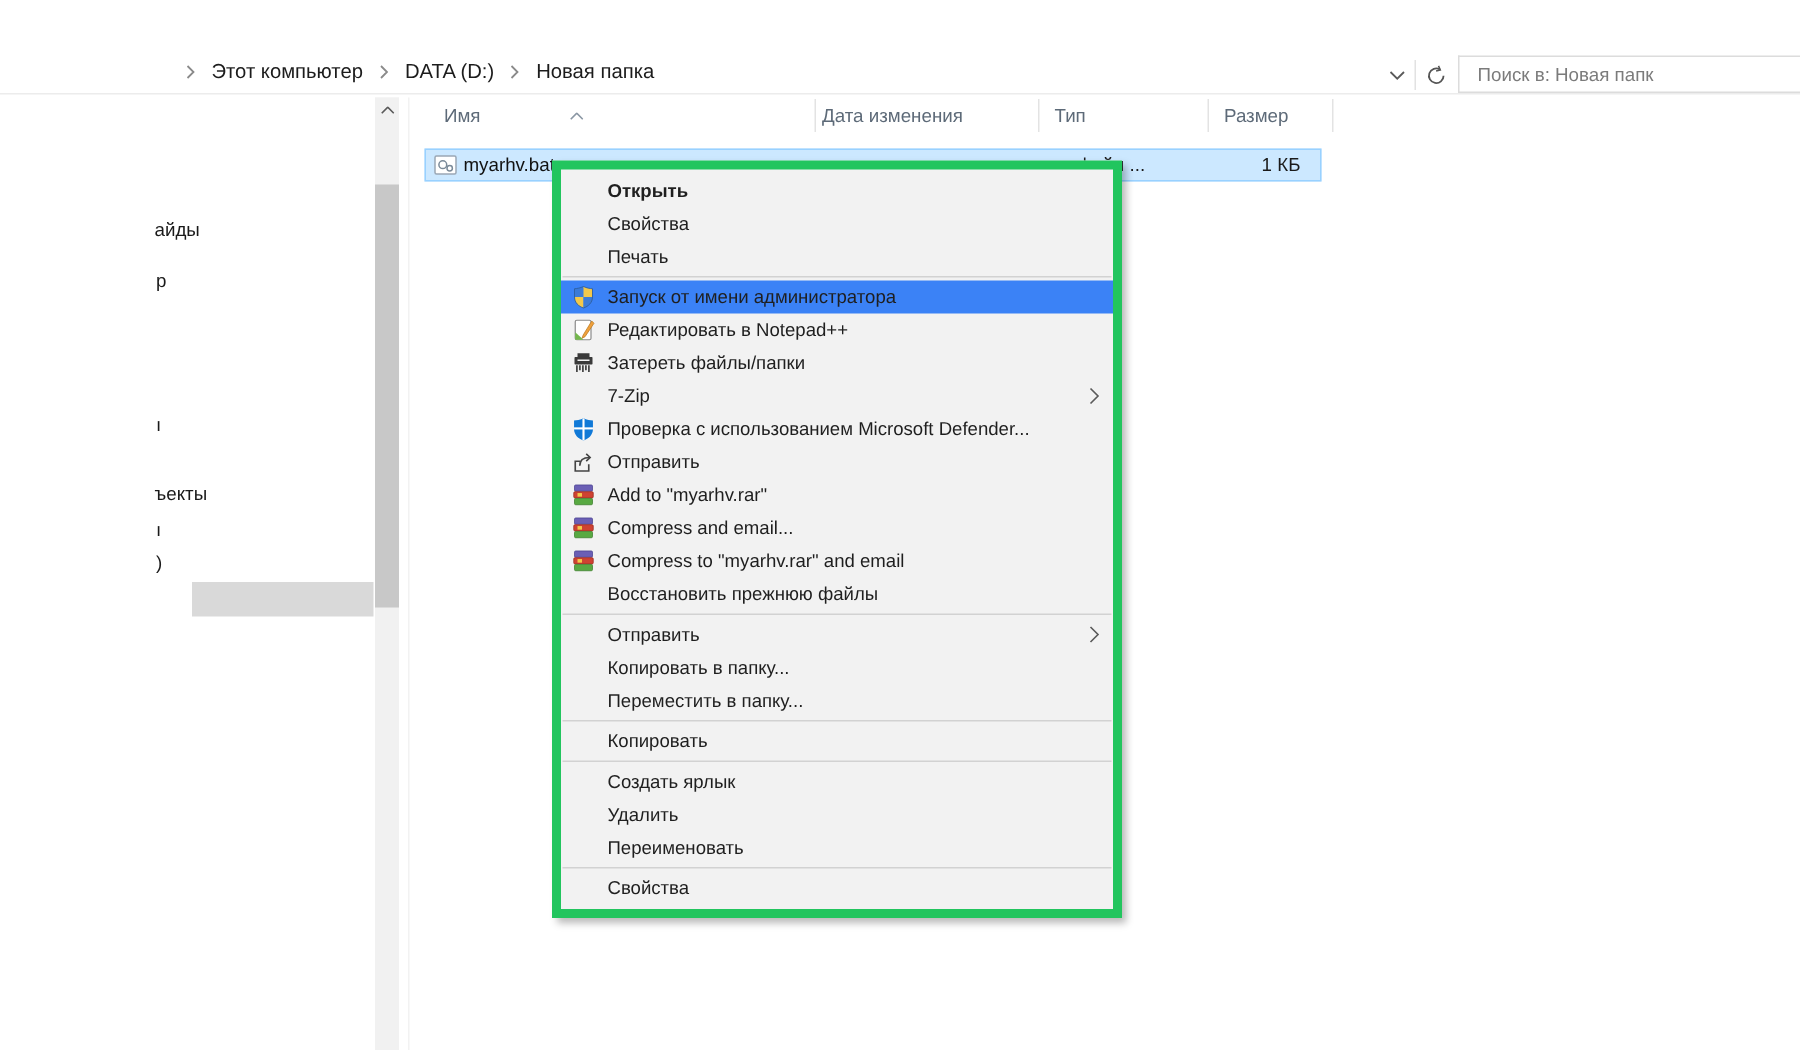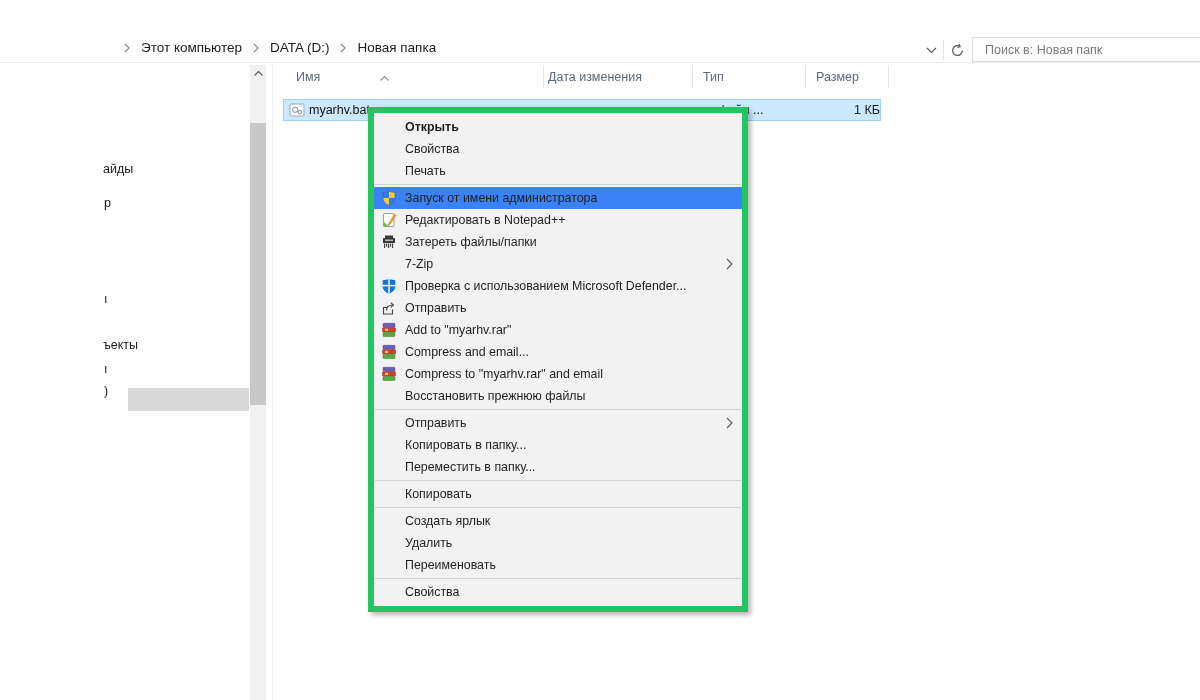--- a/index.html
+++ b/index.html
@@ -12,38 +12,38 @@
   .breadcrumb { position:absolute; left:124px; top:40px; display:flex; align-items:center; gap:11px; font-size:13.5px; color:#1c1c1c; }
   .crumb { white-space:nowrap; cursor:default; }
   .bc-chev { display:inline-flex; align-items:center; }
   .addr-icons { position:absolute; top:40px; left:926px; display:flex; align-items:center; height:20px; }
   .vsep { width:1px; height:20px; background:#e2e2e2; margin:0 6px; }
   .searchbox { position:absolute; left:972px; top:37px; width:228px; height:25px; border:1px solid #dcdcdc; border-right:none; background:#fff; }
   .searchbox input { width:100%; height:100%; border:none; outline:none; padding-left:12px; font-size:12.5px; font-family:inherit; color:#c2410c; background:transparent; }
   .searchbox input::placeholder { color:#7b7b7b; opacity:1; }
 
   
-  .nav-fragment { position:absolute; font-size:12.5px; color:#1a1a1a; white-space:nowrap;margin-top:16px; }
+  .nav-fragment { position:absolute; font-size:12.5px; color:#1a1a1a; white-space:nowrap; }
   .nav-selected { position:absolute; left:128px; top:388px; width:121px; height:23px; background:#d9d9d9; }
   .pane-divider { position:absolute; left:272px; top:65px; width:1px; height:635px; background:#f2f2f2; }
   .scroll-track { position:absolute; left:250px; top:65px; width:16px; height:635px; background:#f1f1f1; }
   .scroll-up { position:absolute; left:250px; top:65px; width:16px; height:17px; display:flex; align-items:center; justify-content:center; background:#f1f1f1; }
   .scroll-thumb { position:absolute; left:250px; top:123px; width:16px; height:282px; background:#c8c8c8; }
 
   
   .col-header { position:absolute; top:70px; font-size:12.5px; color:#5d6a78; white-space:nowrap; cursor:default; }
   .col-sep { position:absolute; top:66px; width:1px; height:22px; background:#e3e3e3; }
   .sort-caret { position:absolute; left:380px; top:67px; }
 
   
   .file-row { position:absolute; left:283px; top:99px; width:598px; height:22px; background:#cce8ff; border:1px solid #99d1ff; }
   .file-icon { position:absolute; left:5px; top:2px; width:16px; height:16px; }
   .file-name { position:absolute; left:25px; top:3px; font-size:12.5px; color:#111; }
   .file-type { position:absolute; left:434px; top:3px; font-size:12.5px; color:#1a1a1a; }
-  .file-size { position:absolute; left:534px; top:3px; width:62px; text-align:right; font-size:12.5px; color:#1a1a1a; }
+  .file-size { position:absolute; left:521px; top:3px; width:62px; text-align:right; font-size:12.5px; color:#1a1a1a; }
 
   
   .menu { position:absolute; left:368px; top:107px; width:380px; background:#f2f2f2; border:6px solid #22c55e; box-shadow:3px 3px 5px rgba(0,0,0,0.28); padding:3px 0; z-index:10; }
   .mi { position:relative; height:22px; display:flex; align-items:center; padding-left:31px; padding-right:20px; font-size:12.4px; color:#1f1f1f; cursor:default; white-space:nowrap; }
   .mi.hover { background:#3b82f6; }
   .mi.bold { font-weight:bold; }
   .mi .ic { position:absolute; left:7px; top:3px; width:16px; height:16px; display:flex; align-items:center; justify-content:center; }
   .mi .sub { position:absolute; right:9px; top:5px; }
   .msep { height:1px; background:#d2d2d2; margin:2px 1px; }
 </style>

